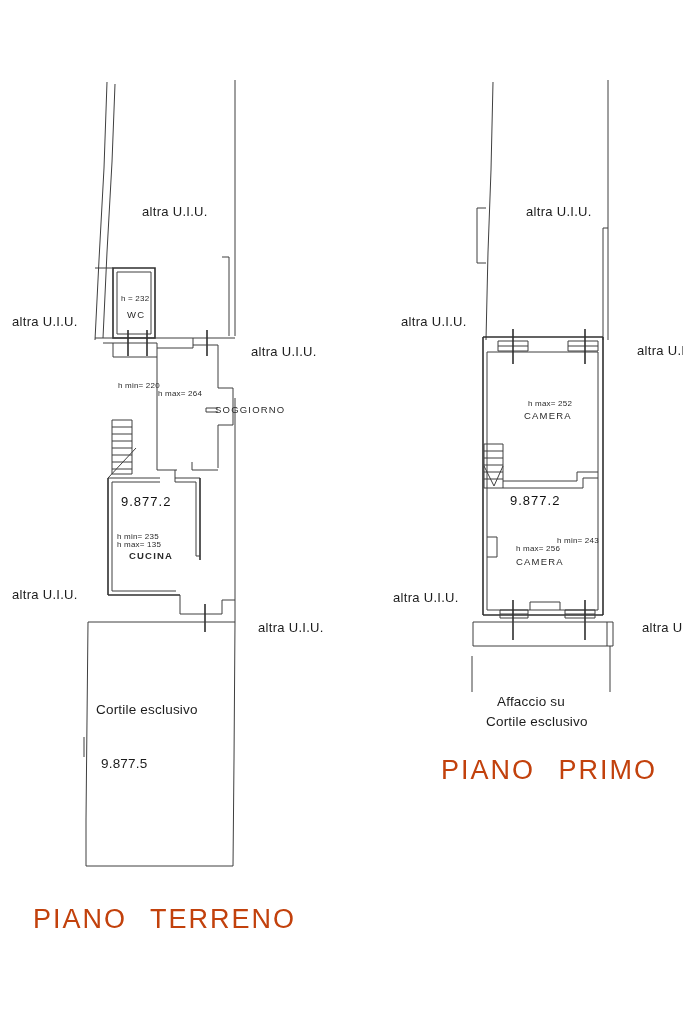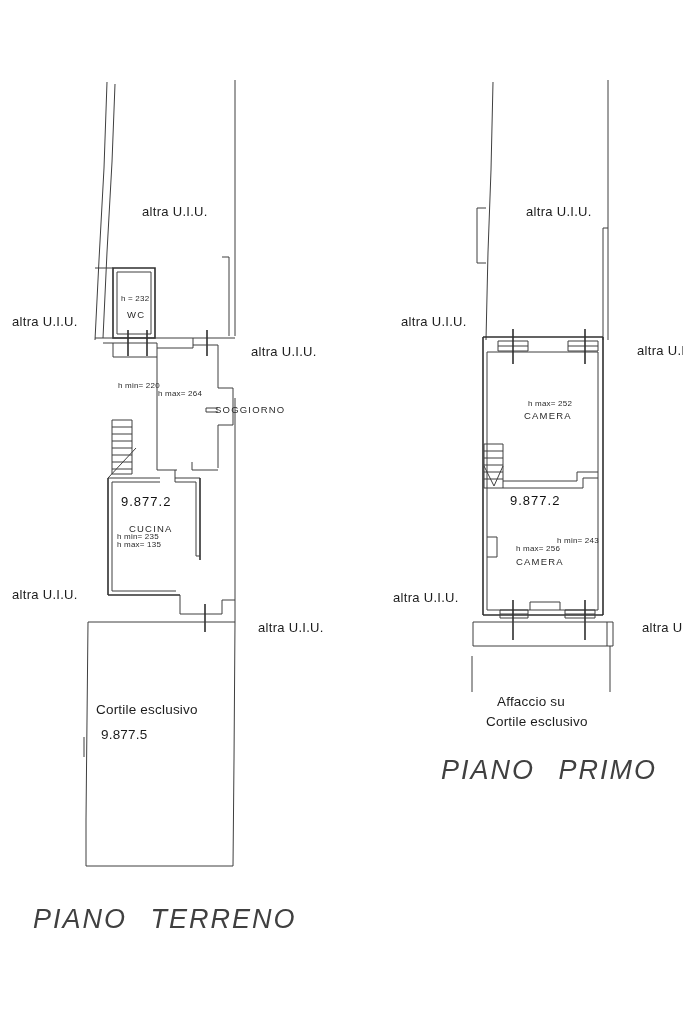--- a/index.html
+++ b/index.html
@@ -7,21 +7,21 @@
     position:relative;width:683px;height:1023px;background:#ffffff;
     font-family:"Liberation Sans", sans-serif;color:#1c1c1c;overflow:hidden;
   }
   #linework{position:absolute;left:0;top:0;}
   .lbl{position:absolute;white-space:pre;line-height:1.1;color:#1c1c1c;}
   .altra{font-size:13px;letter-spacing:0.3px;}
   .meas{font-size:8px;letter-spacing:0.2px;color:#2a2a2a;}
   .room{font-size:9.5px;letter-spacing:1.2px;color:#2a2a2a;text-align:right;}
   .parcel{font-size:13px;letter-spacing:1px;color:#111;}
   .caption{font-size:13.5px;letter-spacing:0.2px;}
-  .floor-title{font-size:27px;letter-spacing:2px;word-spacing:14px;color:#404040;font-style:italic;}
+  .floor-title{font-size:27px;letter-spacing:2px;word-spacing:14px;color:#c2410c;}
   path{fill:none;stroke:#3f3f3f;stroke-width:1;}
   path.thick{stroke-width:1.6;stroke:#2f2f2f;}
 </style>
 </head>
 <body>
 
 <div id="canvas">
 
   <svg id="linework" width="683" height="1023" viewBox="0 0 683 1023" aria-hidden="true">
 
@@ -125,24 +125,24 @@
   <span class="lbl meas" style="left:121px;top:295px;">h = 232</span>
   <span class="lbl room" style="left:127px;top:310px;">WC</span>
 
   <span class="lbl meas" style="left:118px;top:382px;">h min= 220</span>
   <span class="lbl meas" style="left:118px;top:390px;margin-left:40px;">h max= 264</span>
   <span class="lbl room" style="left:167px;top:405px;margin-left:48px;">SOGGIORNO</span>
 
   <span class="lbl parcel" style="left:121px;top:495px;">9.877.2</span>
   <span class="lbl meas" style="left:117px;top:533px;">h min= 235</span>
   <span class="lbl meas" style="left:117px;top:541px;">h max= 135</span>
-  <span class="lbl room" style="left:129px;top:524px;">CUCINA</span>
+  <span class="lbl room" style="left:129px;top:551px;font-weight:bold;">CUCINA</span>
 
   <span class="lbl caption" style="left:96px;top:703px;">Cortile esclusivo</span>
-  <span class="lbl caption" style="left:101px;top:728px;">9.877.5</span>
+  <span class="lbl caption" style="left:101px;top:757px;">9.877.5</span>
 
   <span class="lbl floor-title" style="left:33px;top:905px;">PIANO TERRENO</span>
 
   <span class="lbl altra" style="left:526px;top:205px;">altra U.I.U.</span>
   <span class="lbl altra" style="left:401px;top:315px;">altra U.I.U.</span>
   <span class="lbl altra" style="left:637px;top:344px;">altra U.I</span>
   <span class="lbl altra" style="left:393px;top:591px;">altra U.I.U.</span>
   <span class="lbl altra" style="left:642px;top:621px;">altra U.</span>
 
   <span class="lbl meas" style="left:528px;top:400px;">h max= 252</span>

